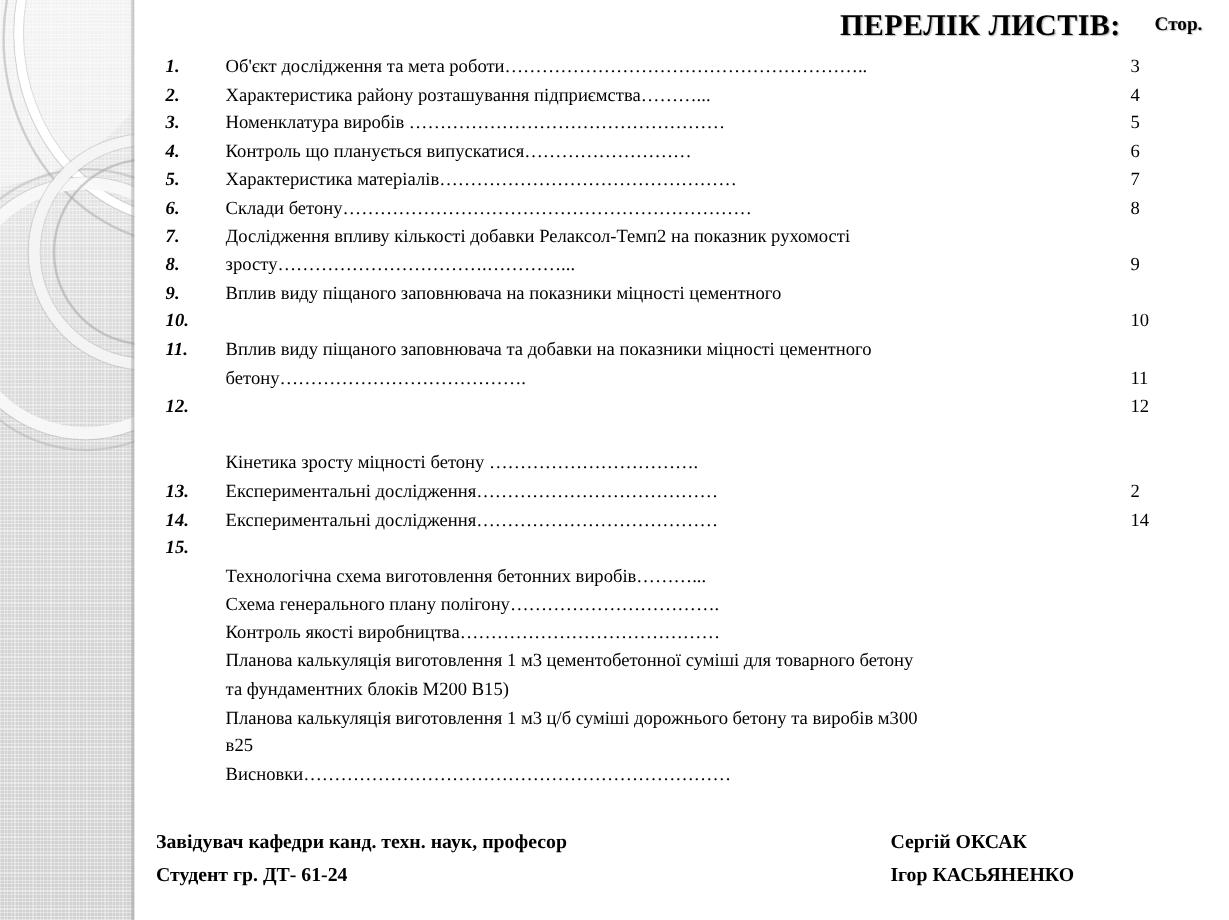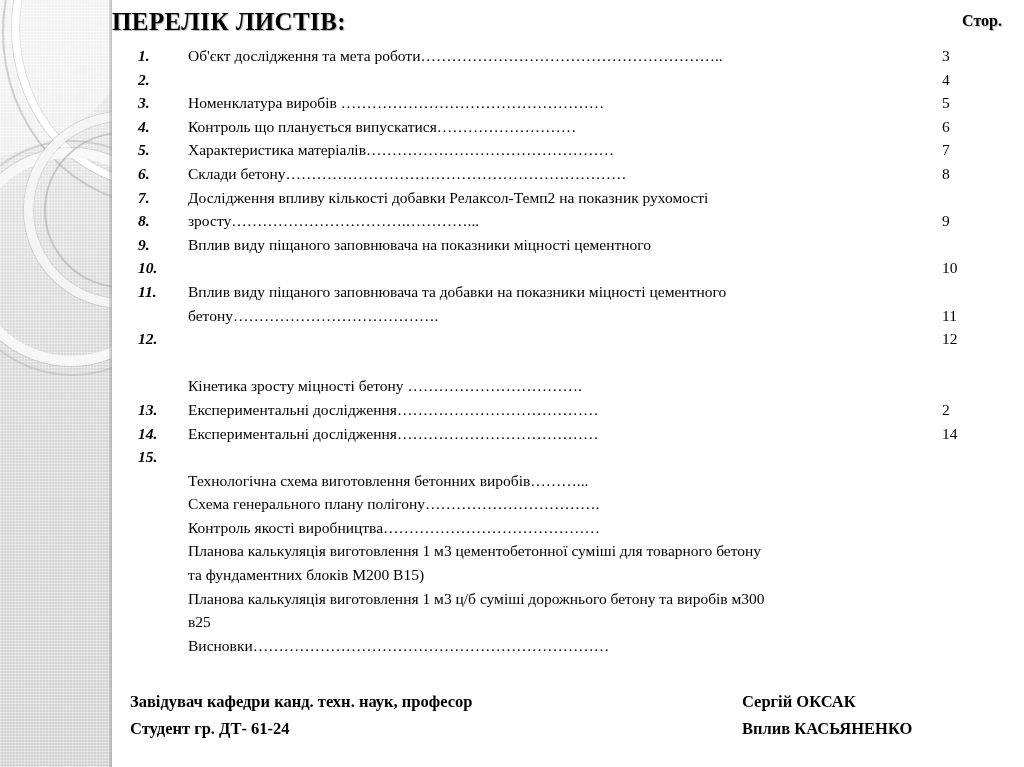--- a/index.html
+++ b/index.html
@@ -104,21 +104,21 @@
 
   
   #header {
     position: absolute;
     left: 112px; top: 8px;
     width: 912px; height: 34px;
   }
   #slide-title {
     position: absolute;
     left: 0; right: 0; top: 0;
-    text-align: left;
+    text-align: right;
     font-size: 25px;
     font-weight: bold;
     letter-spacing: .4px;
     text-shadow: 1px 1px 1px rgba(120,120,120,.55);
     padding-right: 90px;
   }
   #pages-column-header {
     position: absolute;
     right: 22px; top: 4px;
     font-size: 16px;
@@ -210,20 +210,21 @@
 </div>
 
 <div id="contents-list">
     <div class="toc-row">
       <span class="toc-index">1.</span>
       <span class="toc-title">Об'єкт дослідження та мета роботи…………………………………………………..</span>
       <span class="toc-page">3</span>
     </div>
     <div class="toc-row">
       <span class="toc-index">2.</span>
+      <span class="toc-title">Характеристика району розташування підприємства………...</span>
       <span class="toc-page">4</span>
     </div>
     <div class="toc-row">
       <span class="toc-index">3.</span>
       <span class="toc-title">Номенклатура виробів ……………………………………………</span>
       <span class="toc-page">5</span>
     </div>
     <div class="toc-row">
       <span class="toc-index">4.</span>
       <span class="toc-title">Контроль що планується випускатися………………………</span>
@@ -339,15 +340,15 @@
     </div>
   </div>
 
 <div id="signature-block">
     <div class="sig-row">
       <span class="sig-role">Завідувач кафедри канд. техн. наук, професор</span>
       <span class="sig-name">Сергій ОКСАК</span>
     </div>
     <div class="sig-row">
       <span class="sig-role">Студент гр. ДТ- 61-24</span>
-      <span class="sig-name">Вплив КАСЬЯНЕНКО</span>
+      <span class="sig-name">Ігор КАСЬЯНЕНКО</span>
     </div>
   </div>
 
 </body></html>

